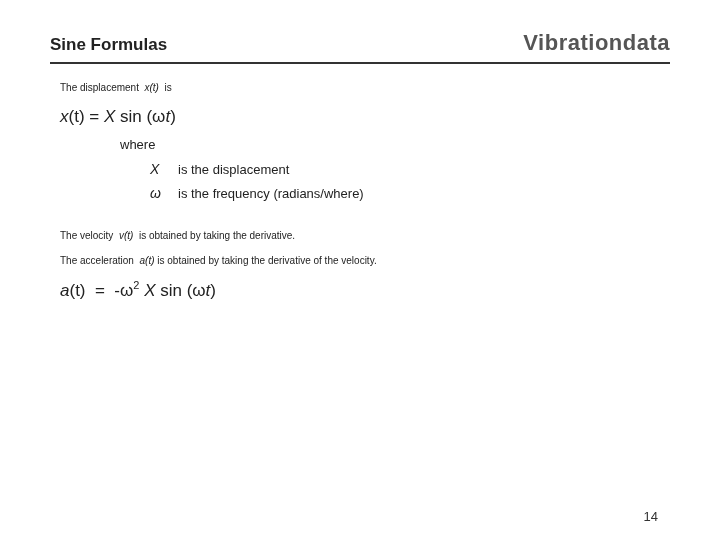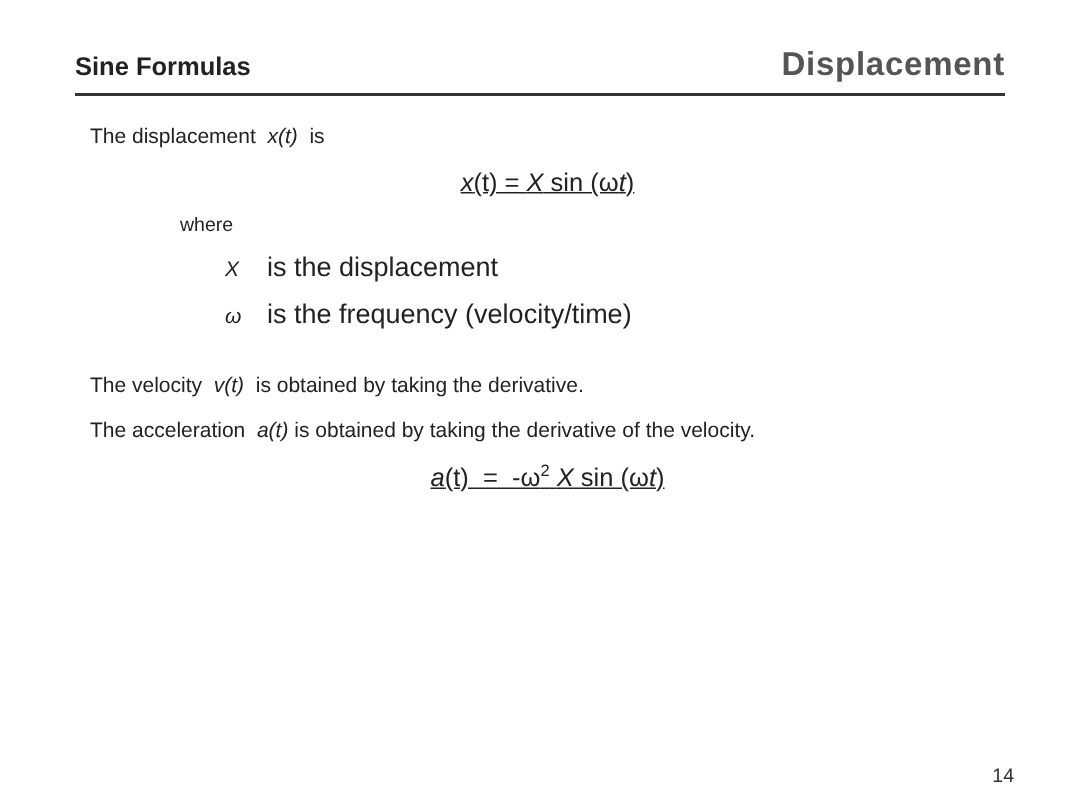--- a/index.html
+++ b/index.html
@@ -50,29 +50,28 @@
       padding-left: 10px;
     }
 
     .section-title {
       font-size: 14px;
       font-weight: bold;
       margin-bottom: 8px;
     }
 
     .body-text {
-      font-size: 14px;
+      font-size: 10px;
       margin-bottom: 6px;
     }
 
     .formula-block {
-      text-align: center;
+      text-align: left;
       margin: 14px 0 10px 0;
       font-size: 17px;
-      text-decoration: underline;
     }
 
     .where-block {
       margin-left: 60px;
       margin-bottom: 24px;
     }
 
     .where-label {
       font-size: 13px;
       margin-bottom: 6px;
@@ -90,21 +89,21 @@
       gap: 10px;
     }
 
     .def-symbol {
       width: 18px;
       font-style: italic;
       font-size: 14px;
     }
 
     .def-text {
-      font-size: 18px;
+      font-size: 13px;
       text-align: right;
     }
 
     .velocity-section {
       margin-top: 14px;
       margin-bottom: 2px;
     }
 
     .accel-section {
       margin-top: 14px;
@@ -113,42 +112,42 @@
 
     
     .math {
       font-style: italic;
     }
 
     
     .page-number {
       position: absolute;
       bottom: 16px;
-      right: 44px;
+      right: 62px;
       font-size: 13px;
       color: #333;
     }
 
     
     .formula-block .math-formula {
       font-size: 17px;
     }
 
     sup {
       font-size: 11px;
     }
   </style>
 </head>
 <body>
 
 <div class="page">
 
   <div class="header">
     <span class="header-left">Sine Formulas</span>
-    <span class="header-right">Displacement</span>
+    <span class="header-right">Vibrationdata</span>
   </div>
 
   <div class="content">
 
 
     <div class="body-text">
       The displacement &nbsp;<span class="math">x(t)</span>&nbsp; is
     </div>
 
     <div class="formula-block">
@@ -159,21 +158,21 @@
 
     <div class="where-block">
       <div class="where-label">where</div>
       <div class="definitions">
         <div class="def-row">
           <span class="def-symbol"><i>X</i></span>
           <span class="def-text">is the displacement</span>
         </div>
         <div class="def-row">
           <span class="def-symbol"><i>ω</i></span>
-          <span class="def-text">is the frequency (velocity/time)</span>
+          <span class="def-text">is the frequency (radians/where)</span>
         </div>
       </div>
     </div>
 
     <div class="velocity-section">
       <div class="body-text">
         The velocity &nbsp;<span class="math">v(t)</span>&nbsp; is obtained by taking the derivative.
       </div>
     </div>
 

